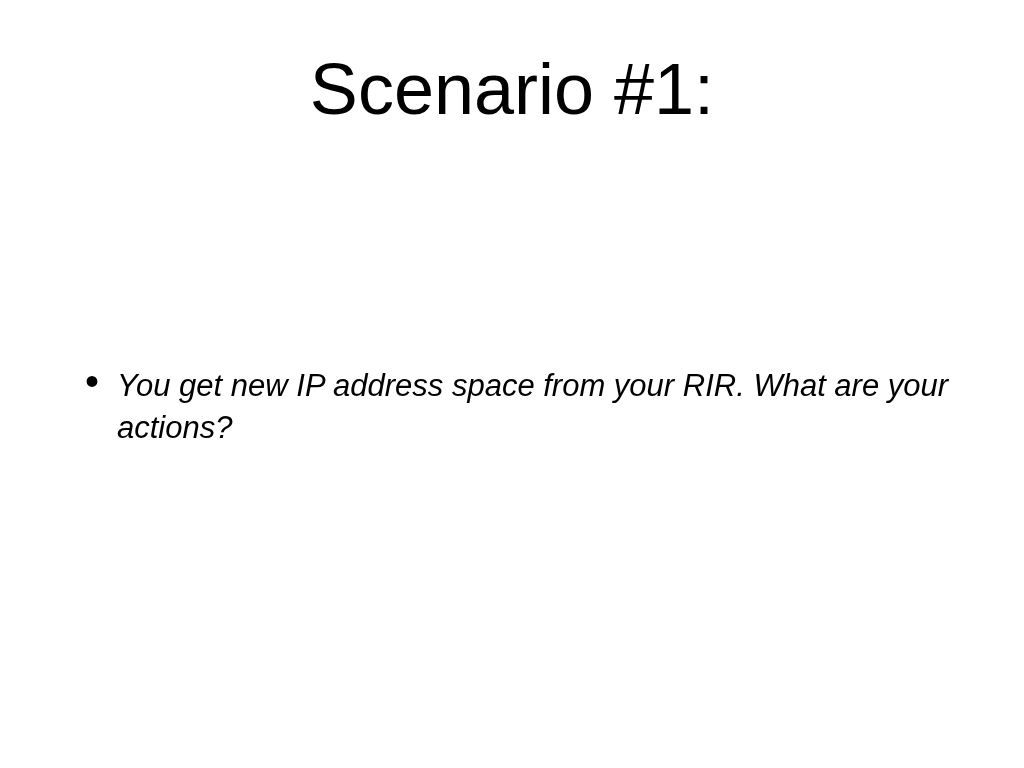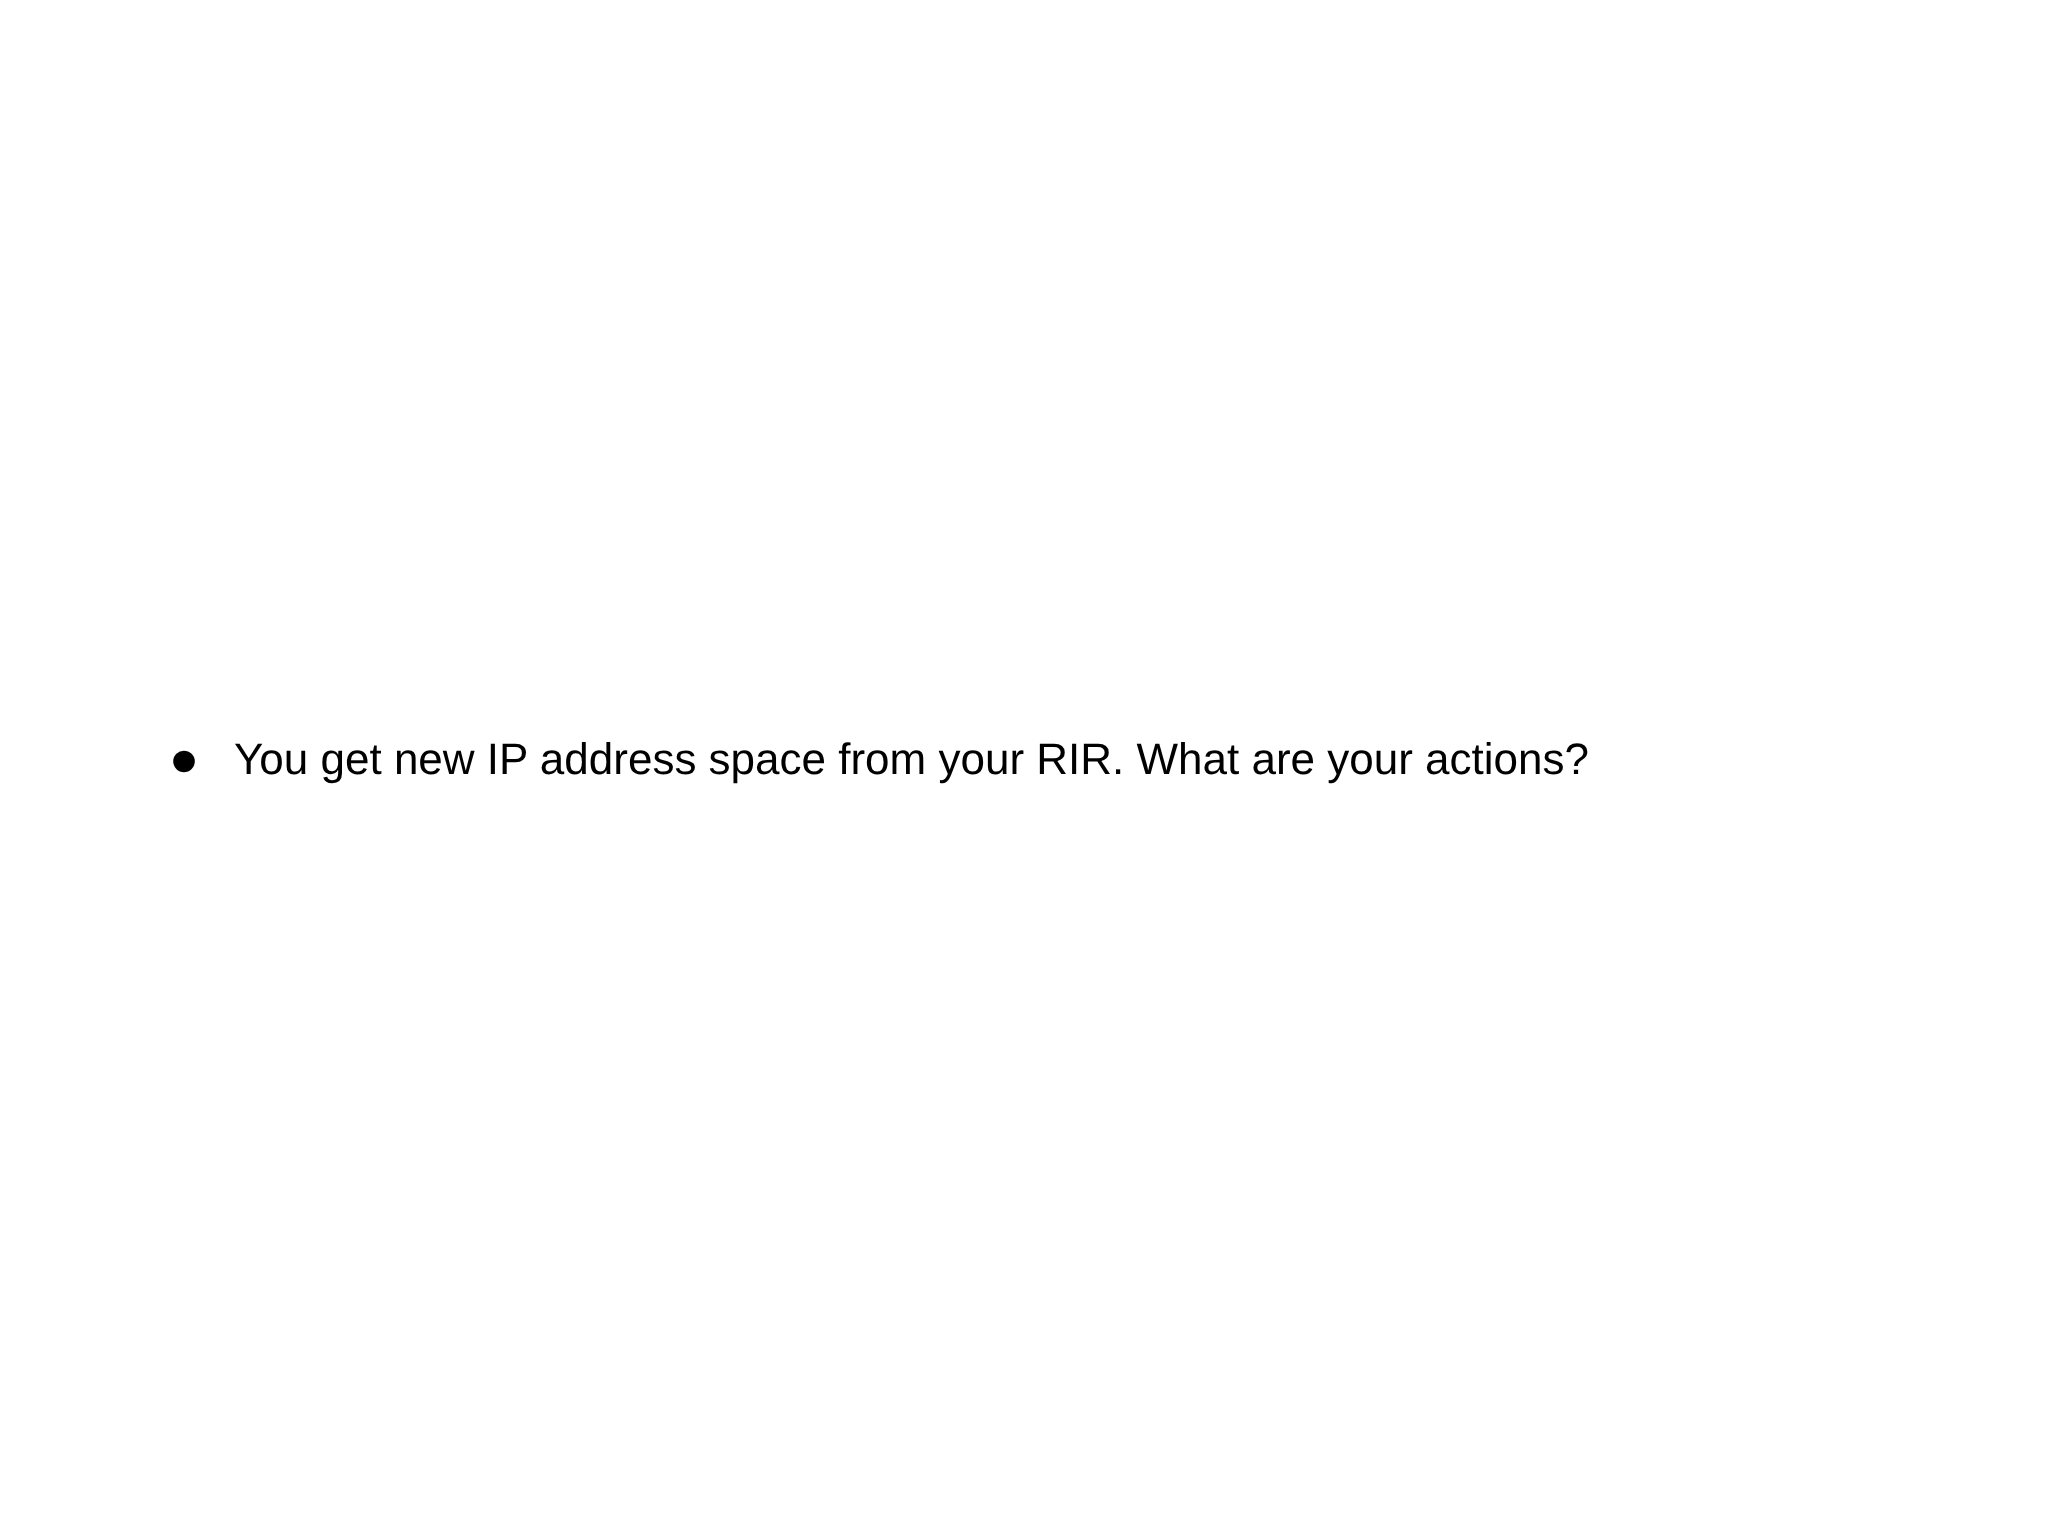--- a/index.html
+++ b/index.html
@@ -38,28 +38,30 @@
       display: flex;
       align-items: flex-start;
     }
     .bullet-dot {
       font-size: 40px;
       line-height: 20px;
       margin-right: 18px;
       margin-top: 6px;
     }
     .bullet-text {
-      font-size: 22px;
+      font-size: 31px;
       line-height: 1.35;
       font-weight: 400;
+      font-style: italic;
     }
   </style>
 </head>
 <body>
 
 <div class="slide">
+  <div class="title">Scenario #1:</div>
   <div class="bullet-list">
     <div class="bullet-item">
       <span class="bullet-dot">•</span>
       <span class="bullet-text">You get new IP address space from your RIR.  What are your actions?</span>
     </div>
   </div>
 </div>
 
 </body></html>

